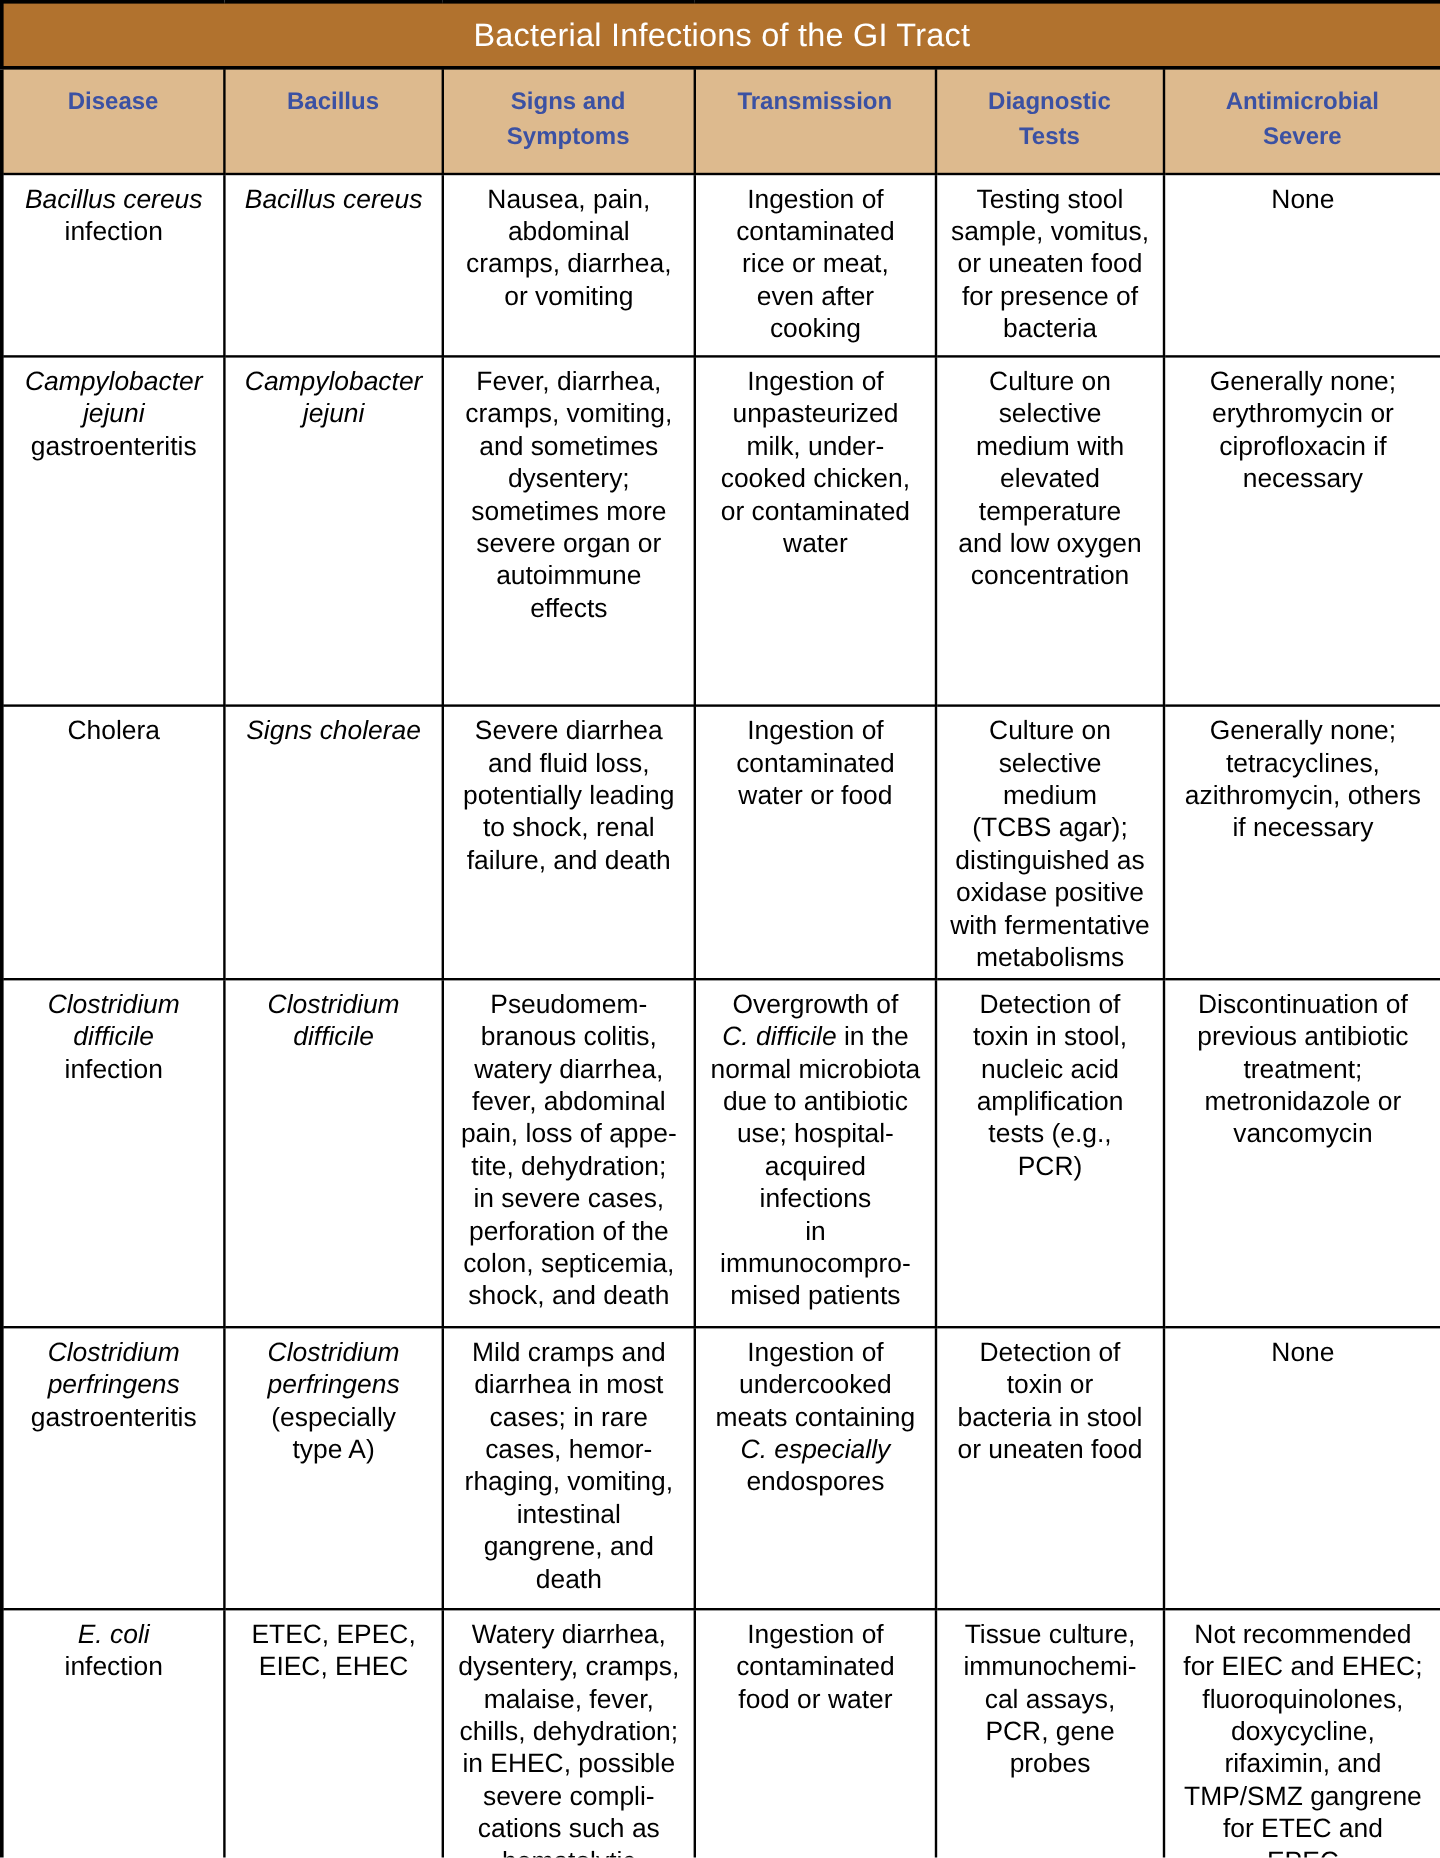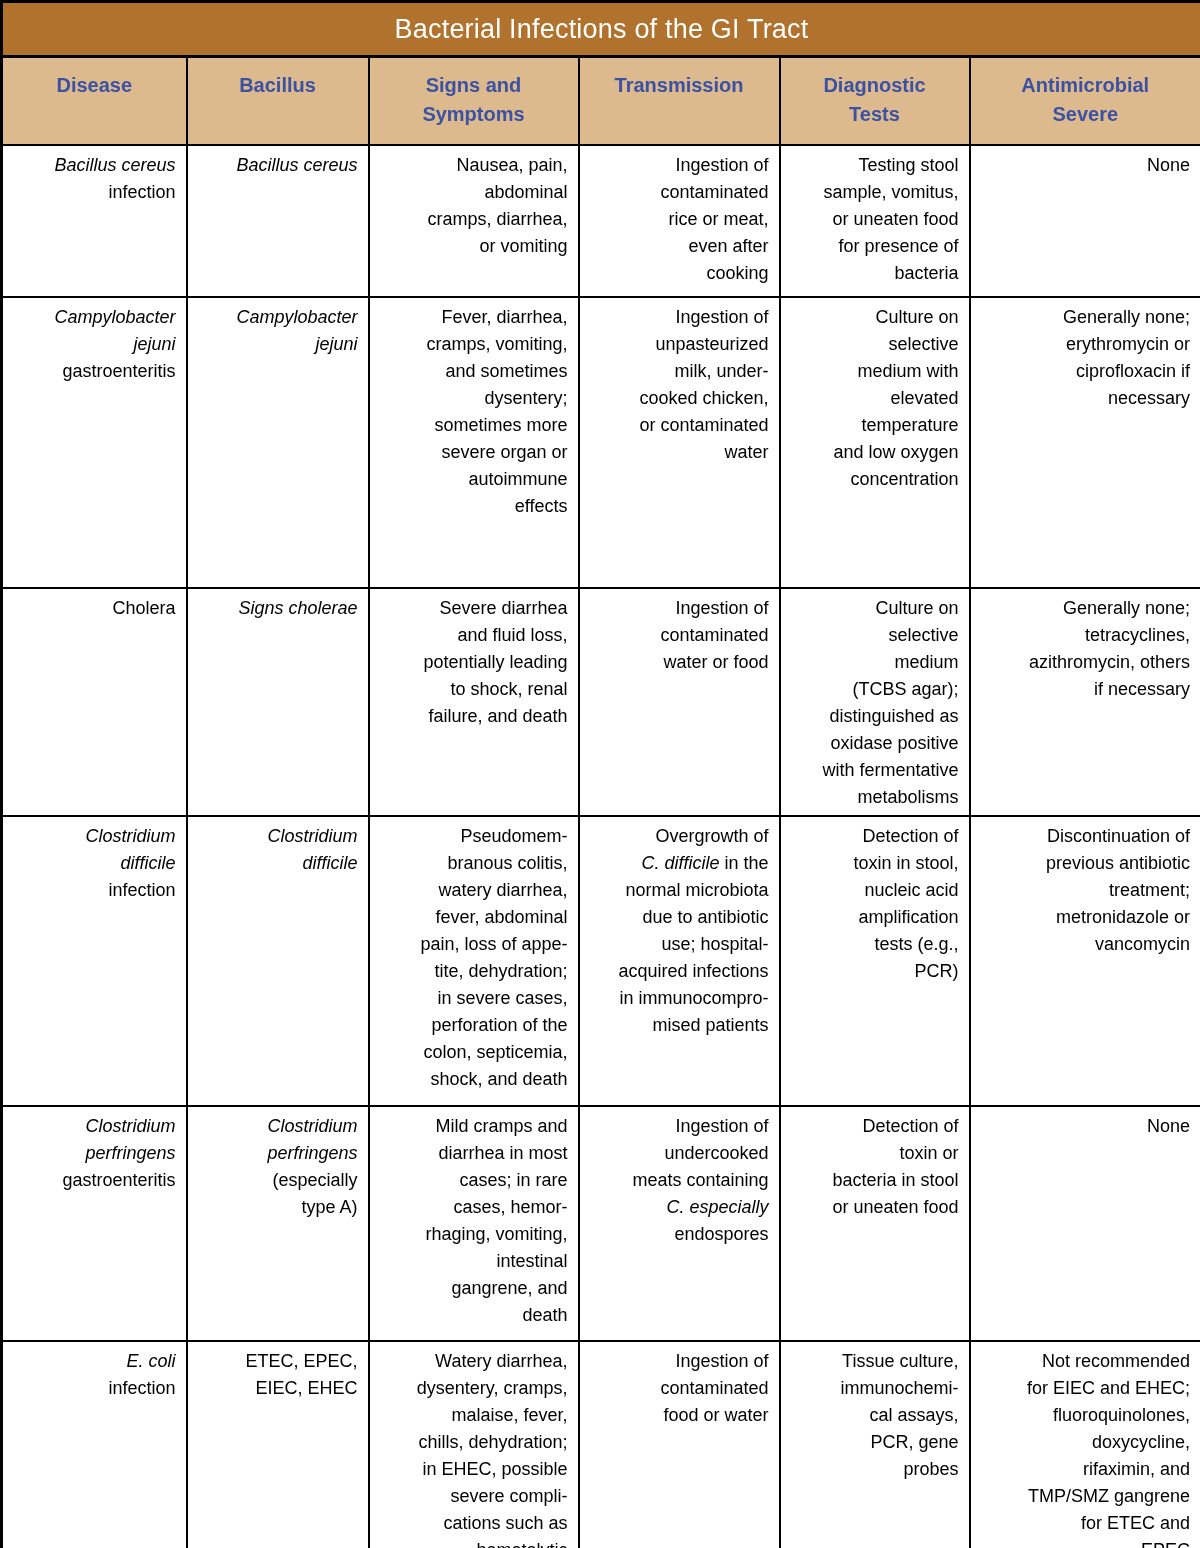--- a/index.html
+++ b/index.html
@@ -15,22 +15,22 @@
   col.c1{width:185px}col.c2{width:182px}col.c3{width:210px}
   col.c4{width:201px}col.c5{width:190px}col.c6{width:232px}
   th,td{border:2px solid var(--border);margin:0;}
   th.banner{height:50px;background:var(--banner-bg);color:var(--banner-text);
     font-size:27px;font-weight:normal;text-align:center;vertical-align:middle;
     border-bottom:3px solid var(--border);letter-spacing:.2px;}
   tr.header-row{height:88px;}
   th.col-head{background:var(--header-bg);color:var(--header-text);
     font-size:20px;font-weight:bold;text-align:center;vertical-align:top;
     padding:13px 4px 0 4px;line-height:29px;white-space:pre-line;}
-  td.body-cell{vertical-align:top;text-align:right;color:var(--body-text);
-    font-size:18px;line-height:27px;padding:6px 10px 4px 11px;
+  td.body-cell{vertical-align:top;text-align:center;color:var(--body-text);
+    font-size:22px;line-height:27px;padding:6px 10px 4px 11px;
     white-space:pre-line;background:var(--body-bg);}
   td.body-cell i{font-style:italic;}
   tbody tr:nth-child(1){height:152px}
   tbody tr:nth-child(2){height:291px}
   tbody tr:nth-child(3){height:185px}
   tbody tr:nth-child(4){height:290px}
   tbody tr:nth-child(5){height:235px}
   tbody tr:nth-child(6){height:262px}
 </style>
 </head>

